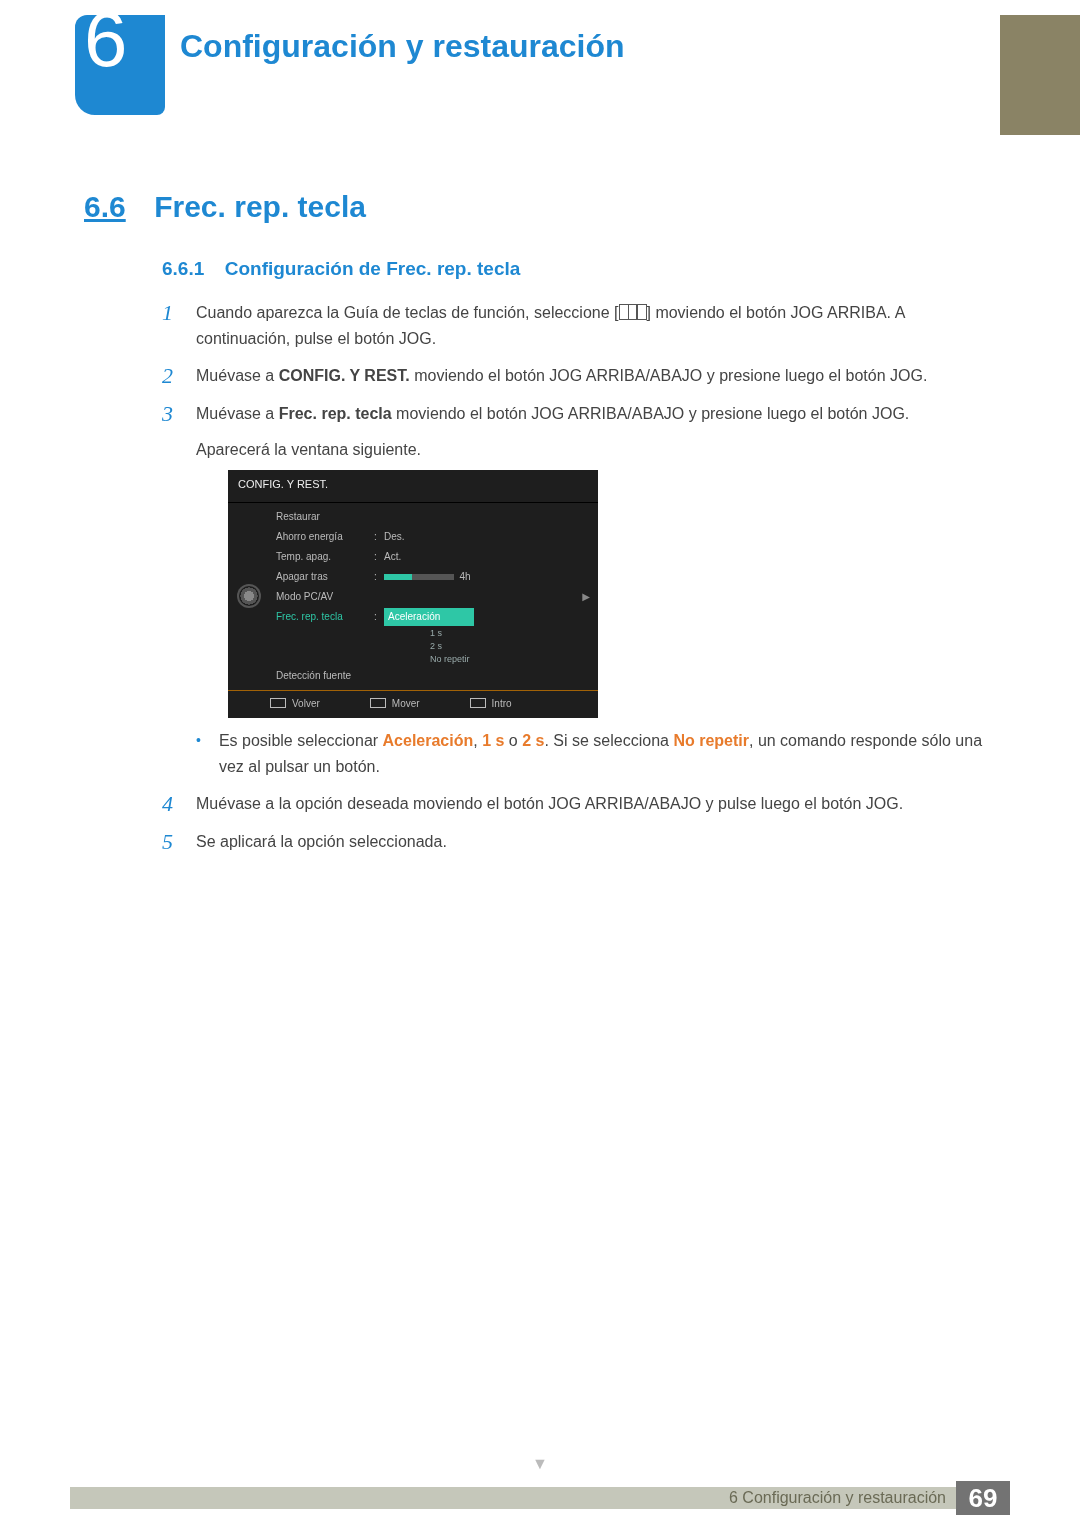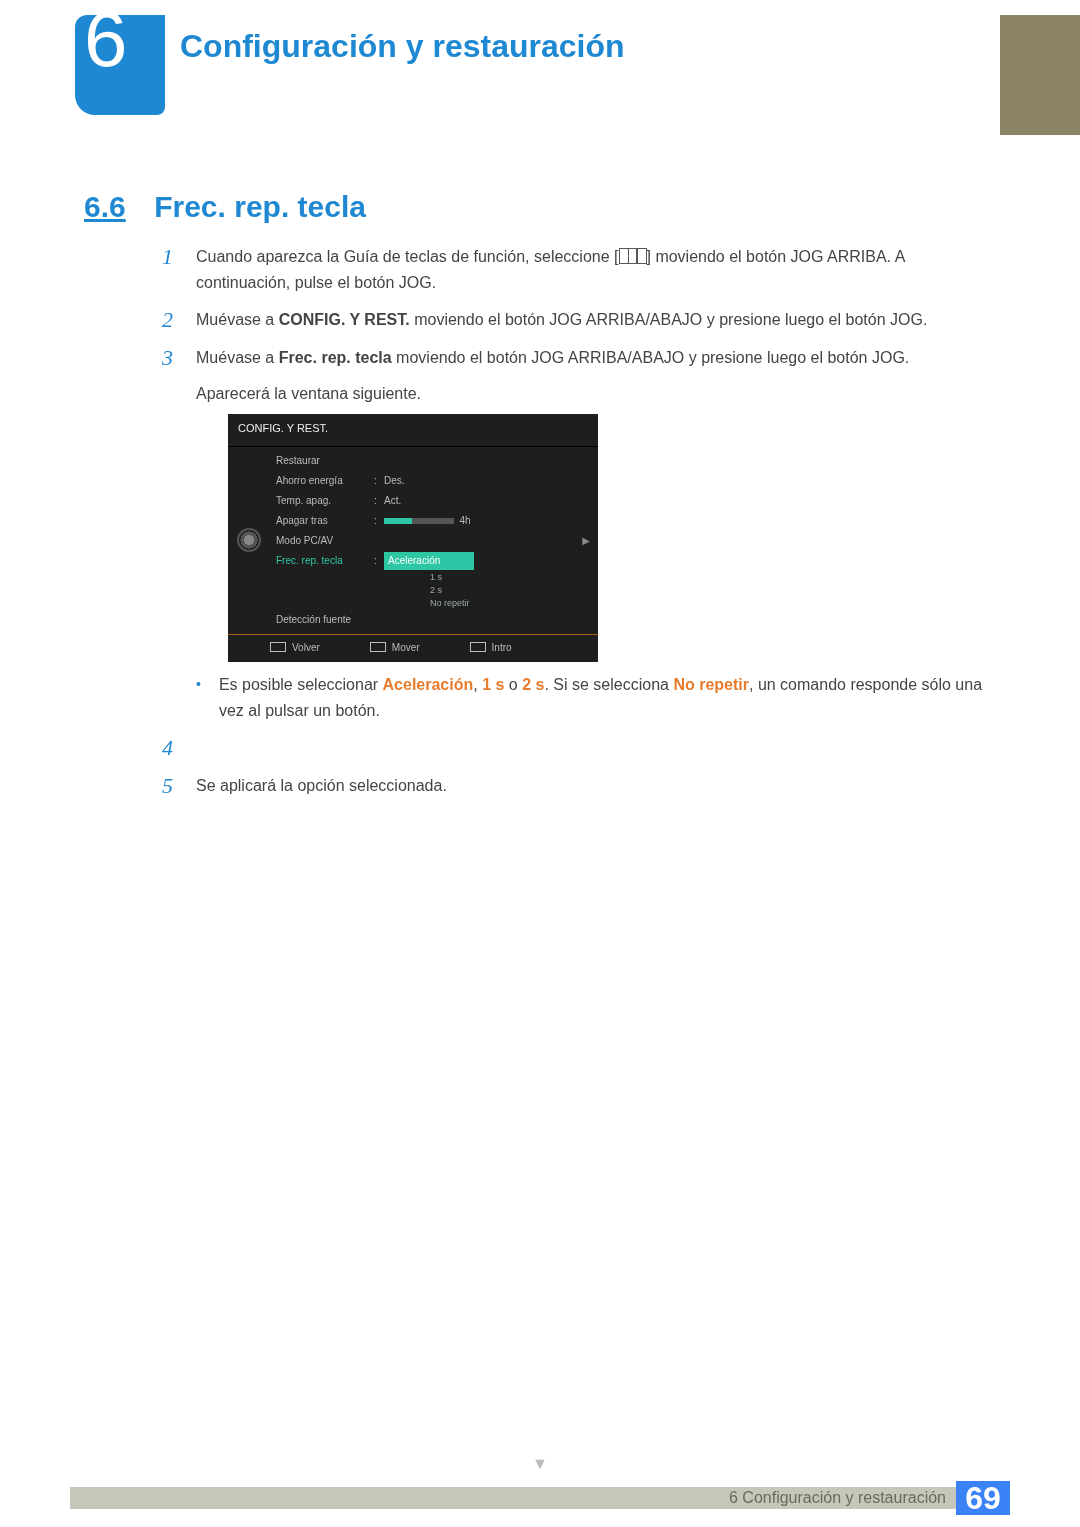--- a/index.html
+++ b/index.html
@@ -246,23 +246,23 @@
     right: 70px;
     height: 22px;
     background: #c5c7ba;
     display: flex;
     align-items: center;
     justify-content: flex-end;
     font-size: 16px;
   }
   .footer-text { color: #6a6a55; margin-right: 10px; }
   .footer-page {
-    background: #3b82f6;
+    background: #737373;
     color: #fff;
-    font-size: 32px;
+    font-size: 26px;
     font-weight: bold;
     width: 54px;
     height: 34px;
     display: flex;
     align-items: center;
     justify-content: center;
   }
 </style>
 </head>
 <body>
@@ -273,20 +273,24 @@
 <div class="chapter-num">6</div>
 <div class="chapter-title">Configuración y restauración</div>
 
 <div class="section">
   <div>
     <span class="section-number">6.6</span>
     <span class="section-title">Frec. rep. tecla</span>
   </div>
 
 
+  <div>
+    <span class="subsection-number">6.6.1</span>
+    <span class="subsection-title">Configuración de Frec. rep. tecla</span>
+  </div>
 
   <div class="steps">
 
     <div class="step">
       <div class="step-num">1</div>
       <div class="step-text">
         <span>Cuando aparezca la Guía de teclas de función, seleccione [</span><span class="win-icon"></span><span>] moviendo el botón JOG ARRIBA. A continuación, pulse el botón JOG.</span>
       </div>
     </div>
 
@@ -362,20 +366,21 @@
           <span class="bullet-dot">•</span>
           <span>
             <span>Es posible seleccionar </span><span class="emph">Aceleración</span><span>, </span><span class="emph">1 s</span><span> o </span><span class="emph">2 s</span><span>. Si se selecciona </span><span class="emph">No repetir</span><span>, un comando responde sólo una vez al pulsar un botón.</span>
           </span>
         </div>
       </div>
     </div>
 
     <div class="step">
       <div class="step-num">4</div>
+      <div class="step-text">Muévase a la opción deseada moviendo el botón JOG ARRIBA/ABAJO y pulse luego el botón JOG.</div>
     </div>
 
     <div class="step">
       <div class="step-num">5</div>
       <div class="step-text">Se aplicará la opción seleccionada.</div>
     </div>
 
   </div>
 </div>
 

